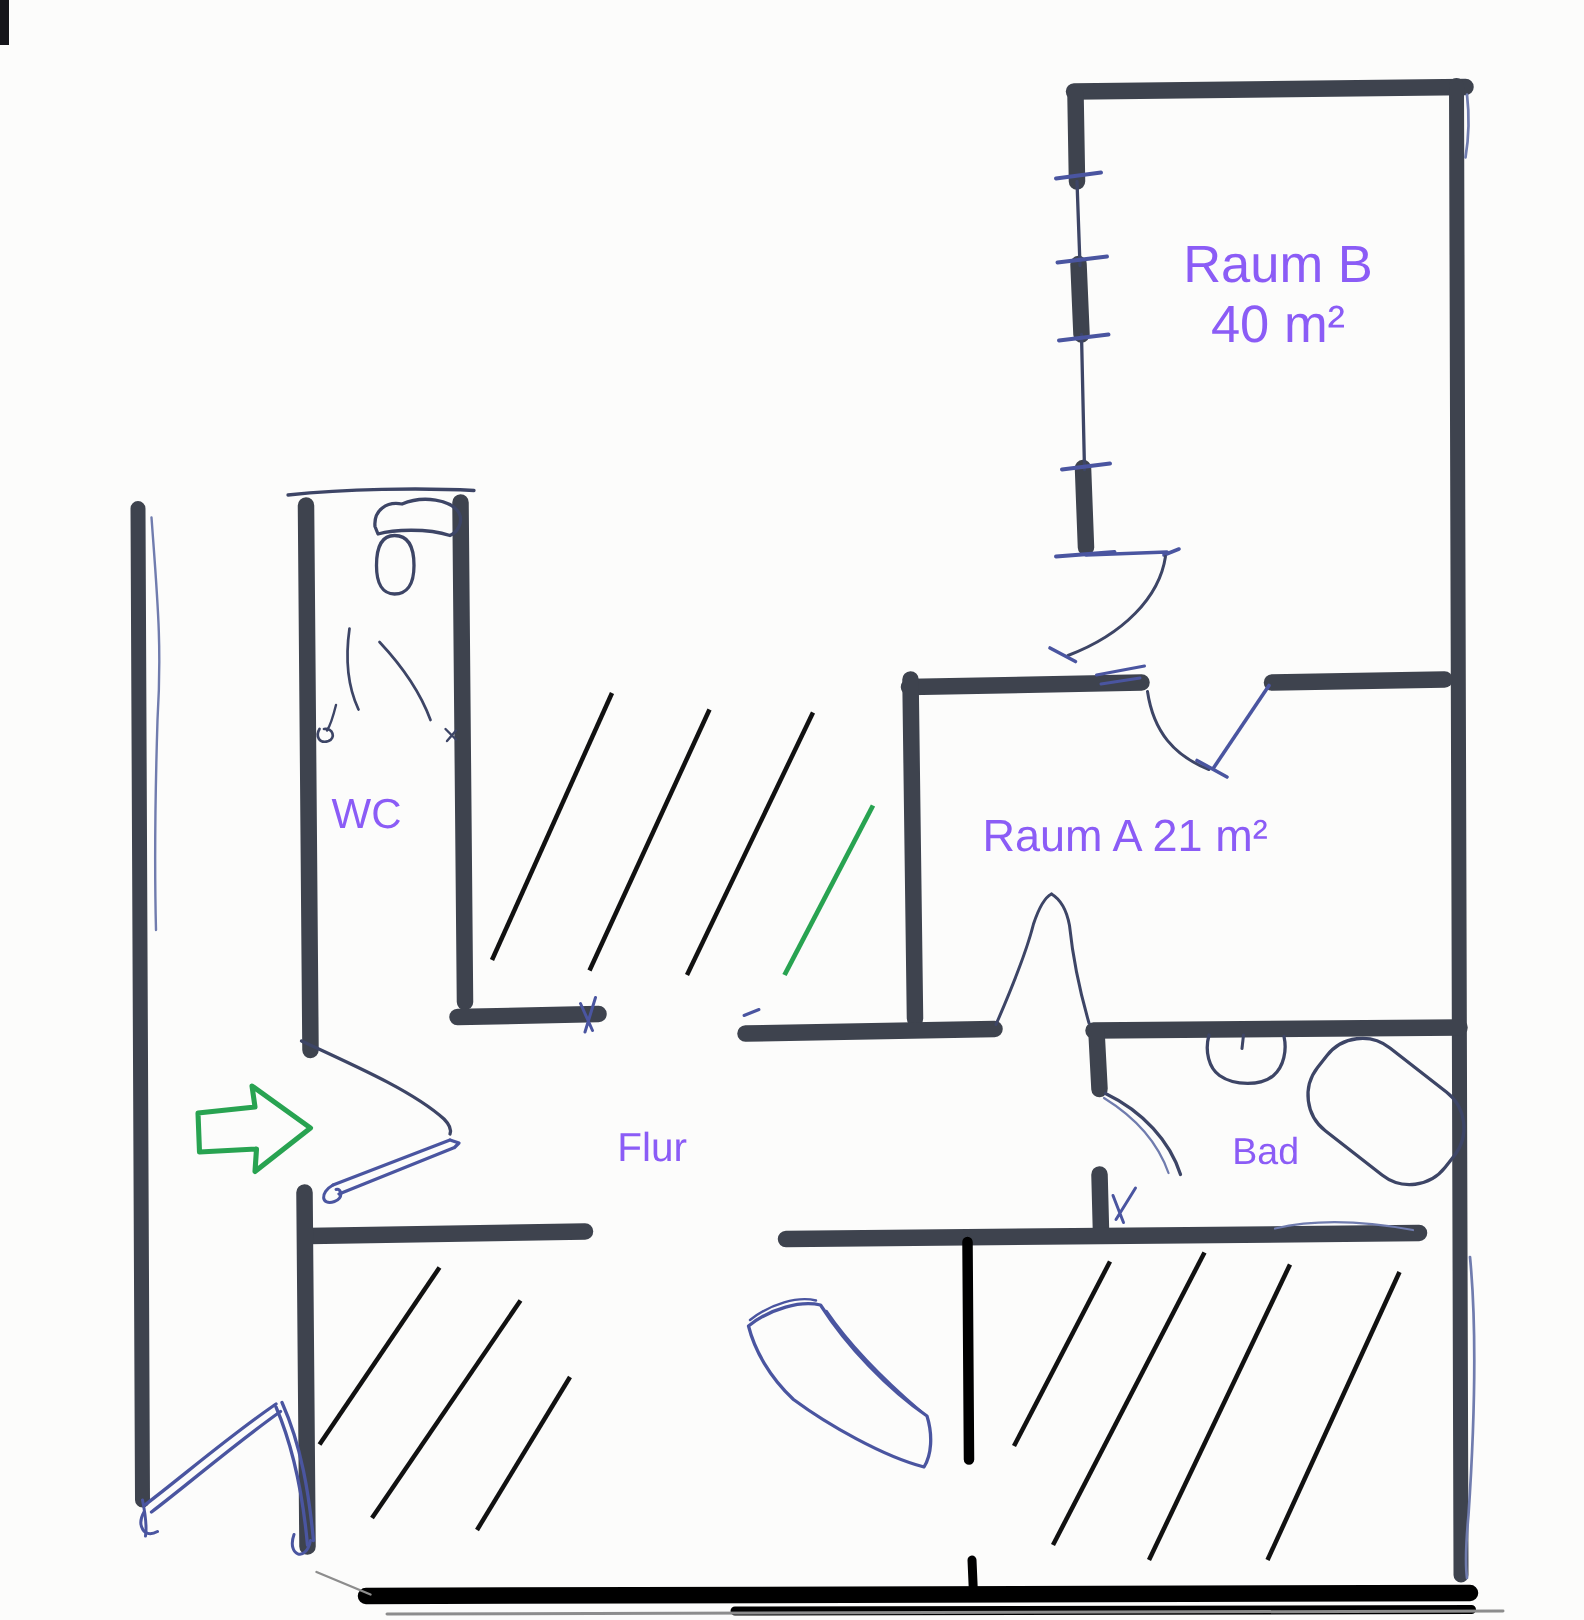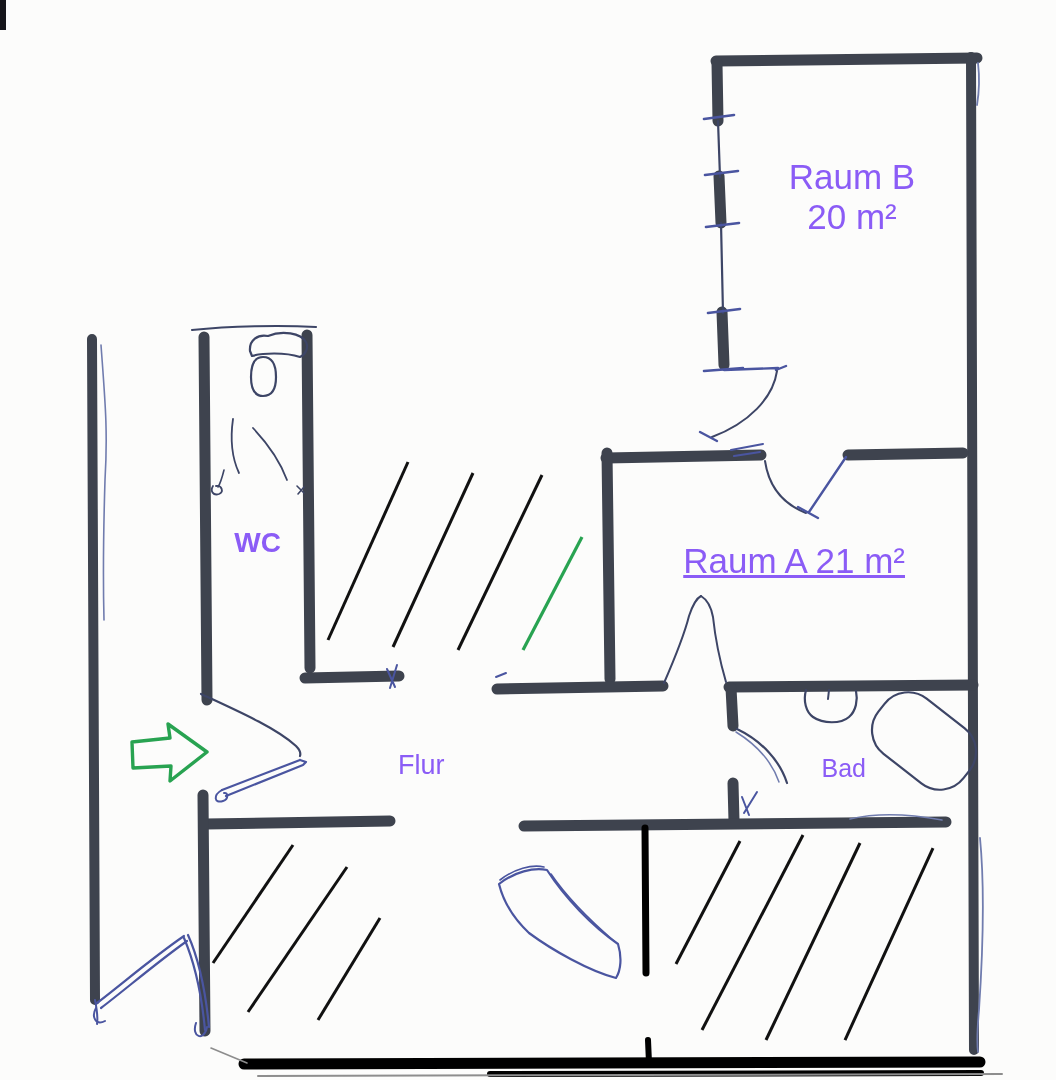--- a/index.html
+++ b/index.html
@@ -1,23 +1,23 @@
 <!DOCTYPE html>
 <html><head>
 <meta charset="utf-8">
 <style>
   html,body{margin:0;padding:0;background:#e8e8e8;}
   .stage{position:relative;width:1056px;height:1080px;background:#fcfcfb;overflow:hidden;
          font-family:"Liberation Sans",sans-serif;}
   svg{position:absolute;left:0;top:0;width:1056px;height:1080px;}
   .lbl{position:absolute;color:#8b5cf6;white-space:nowrap;}
   .lbl-raum-b{left:742px;top:157px;width:220px;text-align:center;font-size:35px;line-height:40px;}
-  .lbl-raum-a{left:655px;top:541px;width:250px;text-align:right;font-size:35px;text-decoration:underline;}
-  .lbl-wc{left:221px;top:527px;width:60px;text-align:right;font-size:28px;font-weight:bold;}
-  .lbl-flur{left:398px;top:750px;width:60px;text-align:left;font-size:27px;}
+  .lbl-raum-a{left:655px;top:541px;width:250px;text-align:left;font-size:30px;}
+  .lbl-wc{left:221px;top:527px;width:60px;text-align:left;font-size:28px;}
+  .lbl-flur{left:398px;top:750px;width:60px;text-align:right;font-size:27px;}
   .lbl-bad{left:816px;top:754px;width:50px;text-align:right;font-size:25px;}
 </style>
 </head>
 <body>
 
 <div class="stage">
   <svg id="plan-svg" viewBox="0 0 1056 1080">
       <rect x="0" y="0" width="6" height="30" fill="#15151a"></rect>
       <line x1="92" y1="339" x2="95" y2="1000" stroke="#3e434e" stroke-width="10" stroke-linecap="round"></line>
       <line x1="716" y1="61" x2="977" y2="58" stroke="#3e434e" stroke-width="11" stroke-linecap="round"></line>
@@ -94,19 +94,19 @@
       <line x1="803" y1="835" x2="702" y2="1030" stroke="#111111" stroke-width="3" stroke-linecap="butt"></line>
       <line x1="860" y1="843" x2="766" y2="1040" stroke="#111111" stroke-width="3" stroke-linecap="butt"></line>
       <line x1="933" y1="848" x2="845" y2="1040" stroke="#111111" stroke-width="3" stroke-linecap="butt"></line>
       <line x1="582" y1="537" x2="523" y2="650" stroke="#28a351" stroke-width="3.2"></line>
       <polygon points="132,742 170,738 168,724 207,752 170,781 171,766 133,768" fill="none" stroke="#28a351" stroke-width="3.4" stroke-linejoin="round"></polygon>
       <rect x="-54" y="-35" width="108" height="70" rx="30" fill="none" stroke="#3d4566" stroke-width="2.2" transform="translate(924 741) rotate(38)"></rect>
     </svg>
 
   <div class="lbl lbl-raum-b">
     <div>Raum B</div>
-    <div>20 m²</div>
+    <div>40 m²</div>
   </div>
   <div class="lbl lbl-raum-a">Raum A 21 m²</div>
   <div class="lbl lbl-wc">WC</div>
   <div class="lbl lbl-flur">Flur</div>
   <div class="lbl lbl-bad">Bad</div>
 </div>
 
 </body></html>

